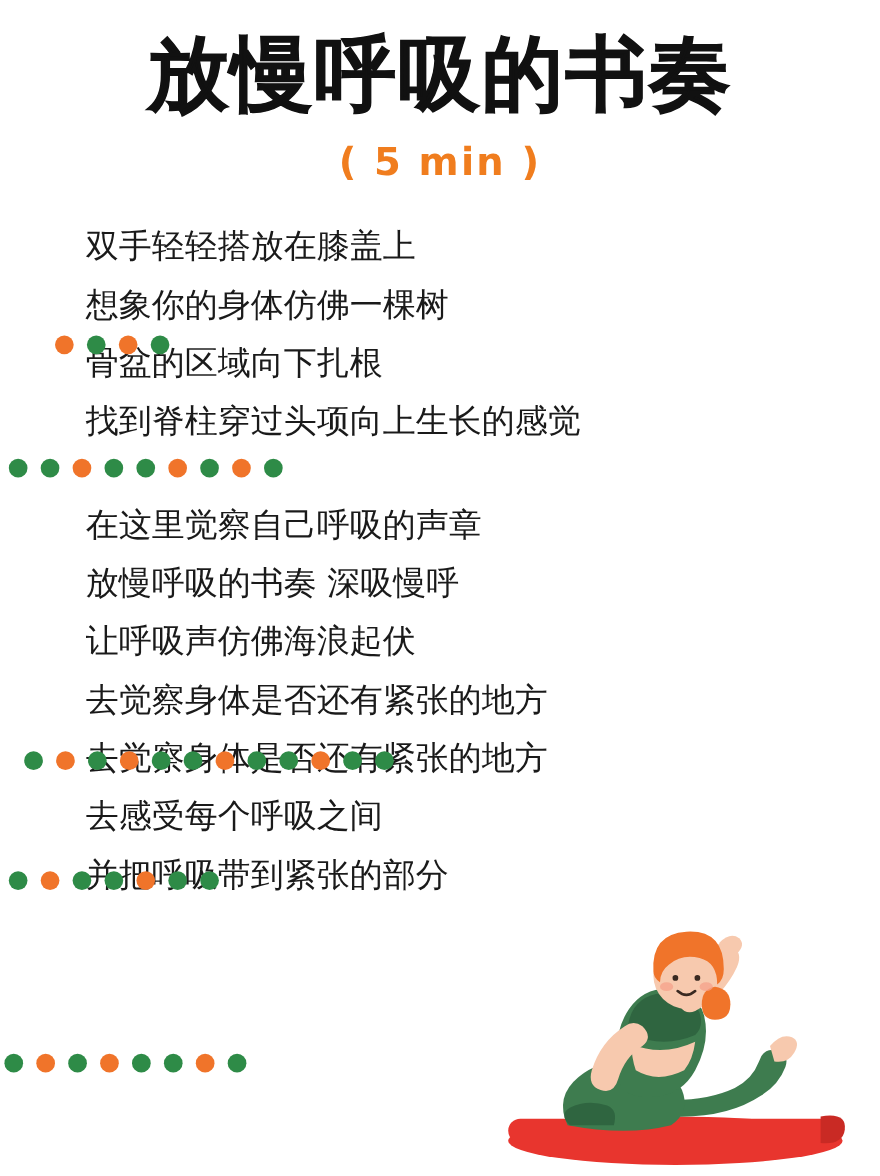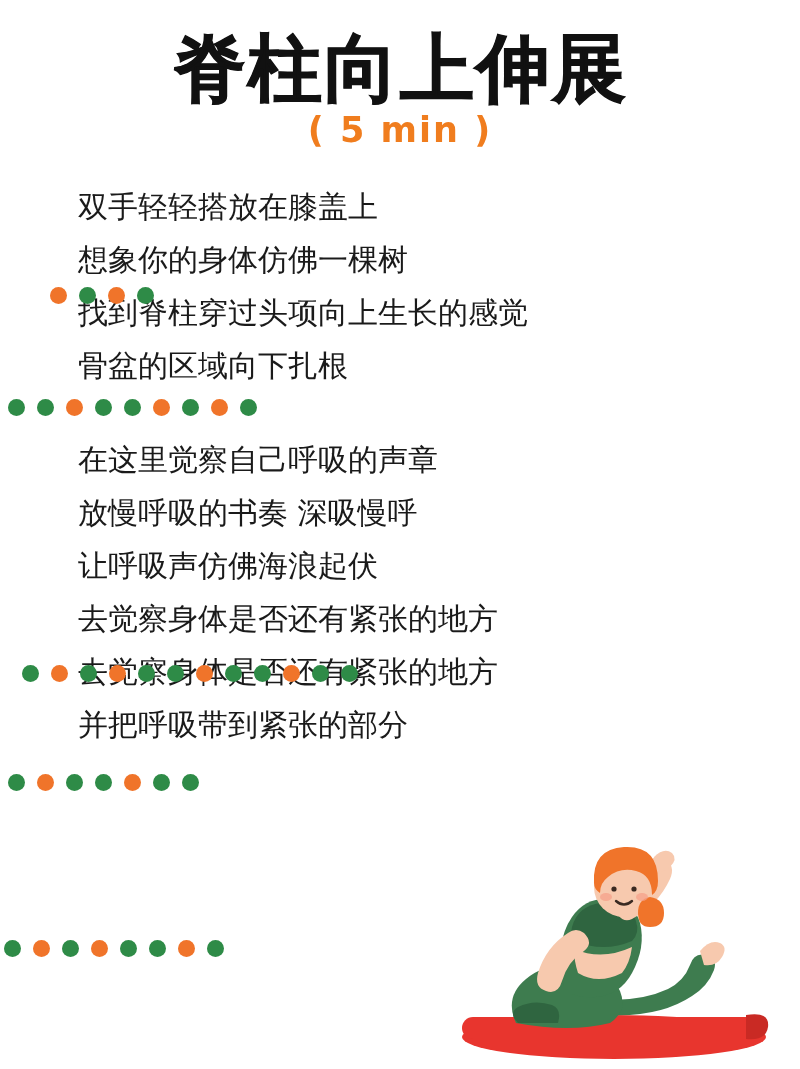--- a/index.html
+++ b/index.html
@@ -32,21 +32,21 @@
   .title {
     font-family: "DejaVu Sans", sans-serif;
     font-weight: bold;
     font-size: 74px;
     line-height: 1.05;
     color: #111111;
     letter-spacing: 2px;
     -webkit-text-stroke: 1px #111;
   }
   .subtitle {
-    margin-top: 2px;
+    margin-top: 20px;
     font-family: "DejaVu Sans", sans-serif;
     font-weight: bold;
     font-size: 35px;
     color: #F07D1E;
     letter-spacing: 2px;
   }
 
   
   .lines {
     margin-top: 42px;
@@ -94,21 +94,21 @@
     height: 260px;
     z-index: 3;
   }
 </style>
 </head>
 <body>
 
 <div class="page">
 
   <div class="title-block">
-    <div class="title">脊柱向上伸展</div>
+    <div class="title">放慢呼吸的书奏</div>
     <div class="subtitle">( 5 min )</div>
   </div>
 
   <div class="lines">
 
     <div class="dots" style="top:95px; left:50px;">
       <span class="dot o"></span>
       <span class="dot g"></span>
       <span class="dot o"></span>
       <span class="dot g"></span>
@@ -157,28 +157,29 @@
       <span class="dot g"></span>
       <span class="dot o"></span>
       <span class="dot g"></span>
       <span class="dot g"></span>
       <span class="dot o"></span>
       <span class="dot g"></span>
     </div>
 
     <div class="line">双手轻轻搭放在膝盖上</div>
     <div class="line">想象你的身体仿佛一棵树</div>
+    <div class="line">骨盆的区域向下扎根</div>
     <div class="line">找到脊柱穿过头项向上生长的感觉</div>
-    <div class="line">骨盆的区域向下扎根</div>
     <div class="line spacer"></div>
     <div class="line">在这里觉察自己呼吸的声章</div>
     <div class="line">放慢呼吸的书奏 深吸慢呼</div>
     <div class="line">让呼吸声仿佛海浪起伏</div>
     <div class="line">去觉察身体是否还有紧张的地方</div>
     <div class="line">去觉察身体是否还有紧张的地方</div>
+    <div class="line">去感受每个呼吸之间</div>
     <div class="line">并把呼吸带到紧张的部分</div>
   </div>
 
   <svg class="illustration" viewBox="0 0 330 260" xmlns="http://www.w3.org/2000/svg">
 
     <ellipse cx="168" cy="228" rx="152" ry="22" fill="#E8352E"></ellipse>
     <rect x="16" y="208" width="304" height="22" rx="11" fill="#E8352E"></rect>
     <path d="M300 206 q24 -4 22 12 q-2 14 -22 12 z" fill="#C92A24"></path>
 
     <path d="M150 205 q60 6 96 -18 q16 -10 22 -26 q4 -12 -8 -15 q-12 -3 -16 10 q-6 16 -22 24 q-30 14 -74 10 z" fill="#3E7C4F"></path>

